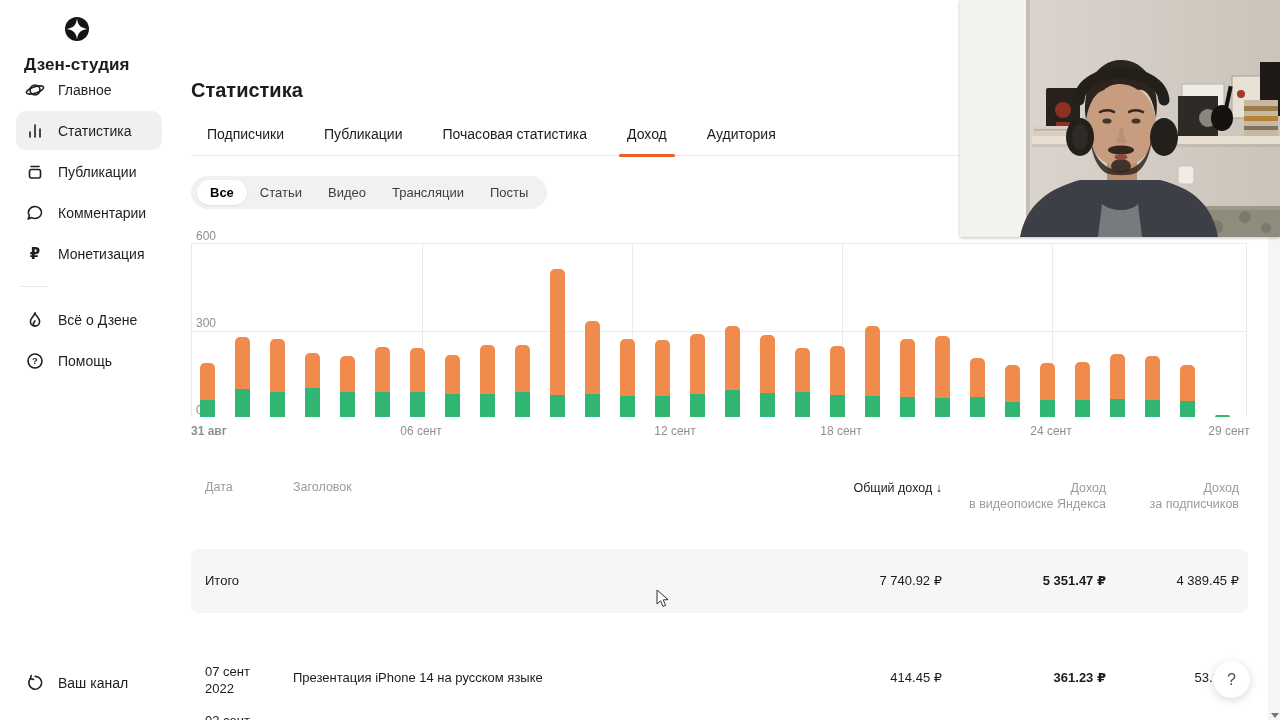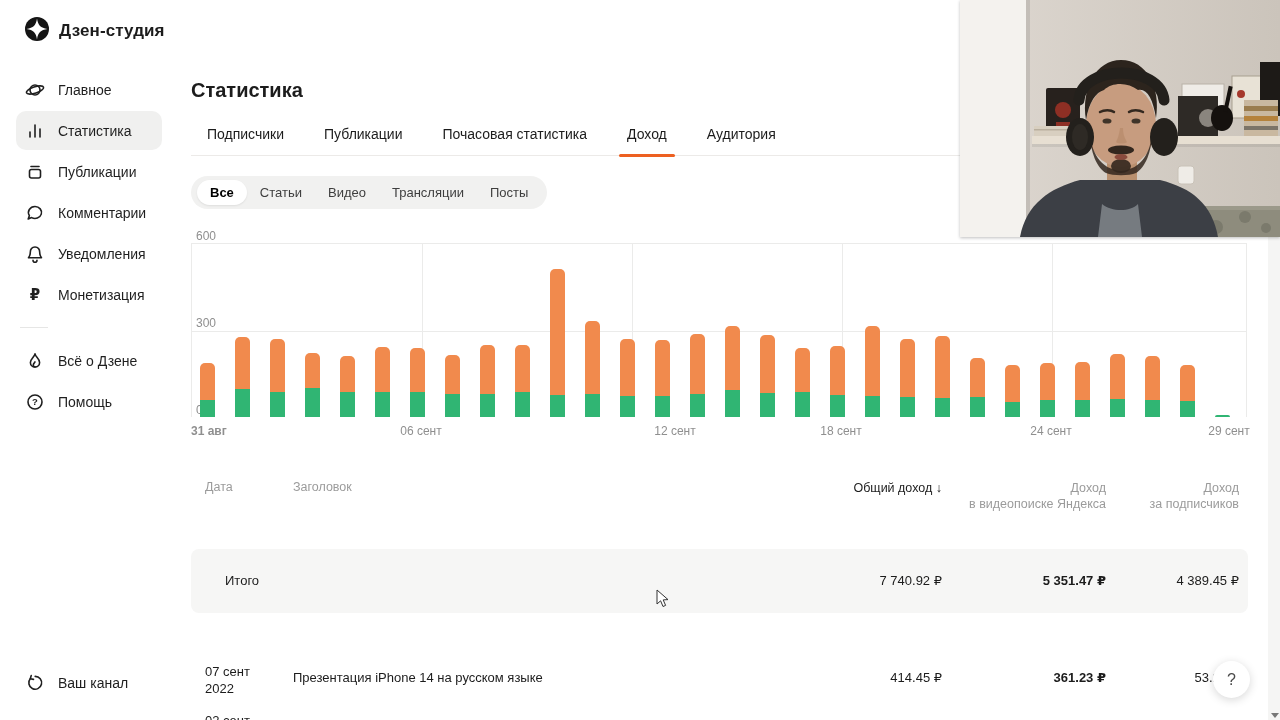--- a/index.html
+++ b/index.html
@@ -4,21 +4,21 @@
 <style>
   * { margin:0; padding:0; box-sizing:border-box; }
   html,body { width:1280px; height:720px; }
   body {
     position:relative; overflow:hidden; background:#fff;
     font-family:"Liberation Sans","DejaVu Sans",sans-serif; color:#1c1c1c;
   }
   #app { position:absolute; inset:0; }
 
   
-  .logo { position:absolute; left:24px; top:16px; display:flex; align-items:center; gap:9px; cursor:pointer; }
+  .logo { position:absolute; left:24px; top:16px; display:flex; align-items:center; gap:9px; cursor:pointer;flex-direction:column; }
   .logo-text { font-size:17px; font-weight:700; letter-spacing:.1px; }
   .nav { position:absolute; left:0; top:69px; width:190px; }
   .nav-item { position:relative; height:41px; display:flex; align-items:center; padding-left:24px; gap:12px; cursor:pointer; }
   .nav-item .nav-bg { display:none; }
   .nav-item.active .nav-bg { display:block; position:absolute; left:16px; right:28px; top:1px; bottom:1px; background:#f0f0ef; border-radius:10px; }
   .nav-ic { position:relative; width:22px; height:22px; display:flex; align-items:center; justify-content:center; }
   .nav-label { position:relative; font-size:14px; color:#1f1f1f; }
   .nav-divider { height:25px; position:relative; }
   .nav-divider::after { content:""; position:absolute; left:20px; top:12px; width:28px; height:1px; background:#e6e6e5; }
   .sidebar-footer { position:absolute; left:24px; top:672px; display:flex; align-items:center; gap:12px; cursor:pointer; }
@@ -47,21 +47,21 @@
 
   
   .thead { position:absolute; left:191px; top:480px; width:1057px; font-size:12.5px; color:#9b9b9b; }
   .th-date  { position:absolute; left:14px; top:0; }
   .th-title { position:absolute; left:102px; top:0; }
   .th-col   { position:absolute; top:0; text-align:right; line-height:16px; }
   .th-total { right:306px; color:#1c1c1c; cursor:pointer; }
   .th-vs    { right:142px; }
   .th-sub   { right:9px; }
   .row-total { position:absolute; left:191px; top:549px; width:1057px; height:64px; background:#f6f6f5; border-radius:8px; font-size:13px; }
-  .row-total .cell-label { position:absolute; left:14px; top:24px;margin-left:20px; }
+  .row-total .cell-label { position:absolute; left:14px; top:24px; }
   .money { position:absolute; top:24px; text-align:right; white-space:nowrap; }
   .m1 { right:306px; } .m2 { right:142px; font-weight:700; } .m3 { right:9px; }
   .row { position:absolute; left:191px; top:637px; width:1057px; height:88px; border-bottom:1px solid #ececeb; font-size:13px; }
   .row .cell-date { position:absolute; left:14px; top:26px; line-height:17px; }
   .row .cell-title { position:absolute; left:102px; top:33px; cursor:pointer; }
   .row .money { top:33px; }
   .row-partial { position:absolute; left:205px; top:712px; font-size:13px; line-height:17px; }
 
   
   .help-btn { position:absolute; left:1213px; top:661px; width:37px; height:37px; border-radius:50%; background:#fff;
@@ -117,29 +117,20 @@
         </span>
         <span class="nav-label">Публикации</span>
       </div>
       <div class="nav-item">
         <span class="nav-ic">
           <svg width="20" height="20" viewBox="0 0 20 20" fill="none" stroke="#1f1f1f" stroke-width="1.6" stroke-linecap="round" stroke-linejoin="round">
             <path d="M10 3.5 a6.5 6 0 1 1 -3.4 11.1 L3.2 16 L4.4 12.6 A6.5 6 0 0 1 10 3.5 Z"></path>
           </svg>
         </span>
         <span class="nav-label">Комментарии</span>
-      </div>
-      <div class="nav-item">
-        <span class="nav-ic">
-          <svg width="20" height="20" viewBox="0 0 20 20" fill="none" stroke="#1f1f1f" stroke-width="1.6" stroke-linecap="round" stroke-linejoin="round">
-            <path d="M10 3 C6.9 3 5.3 5.4 5.3 8.2 C5.3 11.5 4.3 12.8 3.5 13.8 H16.5 C15.7 12.8 14.7 11.5 14.7 8.2 C14.7 5.4 13.1 3 10 3 Z"></path>
-            <path d="M8 16.2 a2 2 0 0 0 4 0"></path>
-          </svg>
-        </span>
-        <span class="nav-label">Уведомления</span>
       </div>
       <div class="nav-item">
         <span class="nav-ic">
           <svg width="20" height="20" viewBox="0 0 20 20">
             <text x="10" y="15" text-anchor="middle" font-size="15" font-weight="600" fill="#1f1f1f" font-family="Liberation Sans, DejaVu Sans, sans-serif">₽</text>
           </svg>
         </span>
         <span class="nav-label">Монетизация</span>
       </div>
       <div class="nav-divider"></div>

